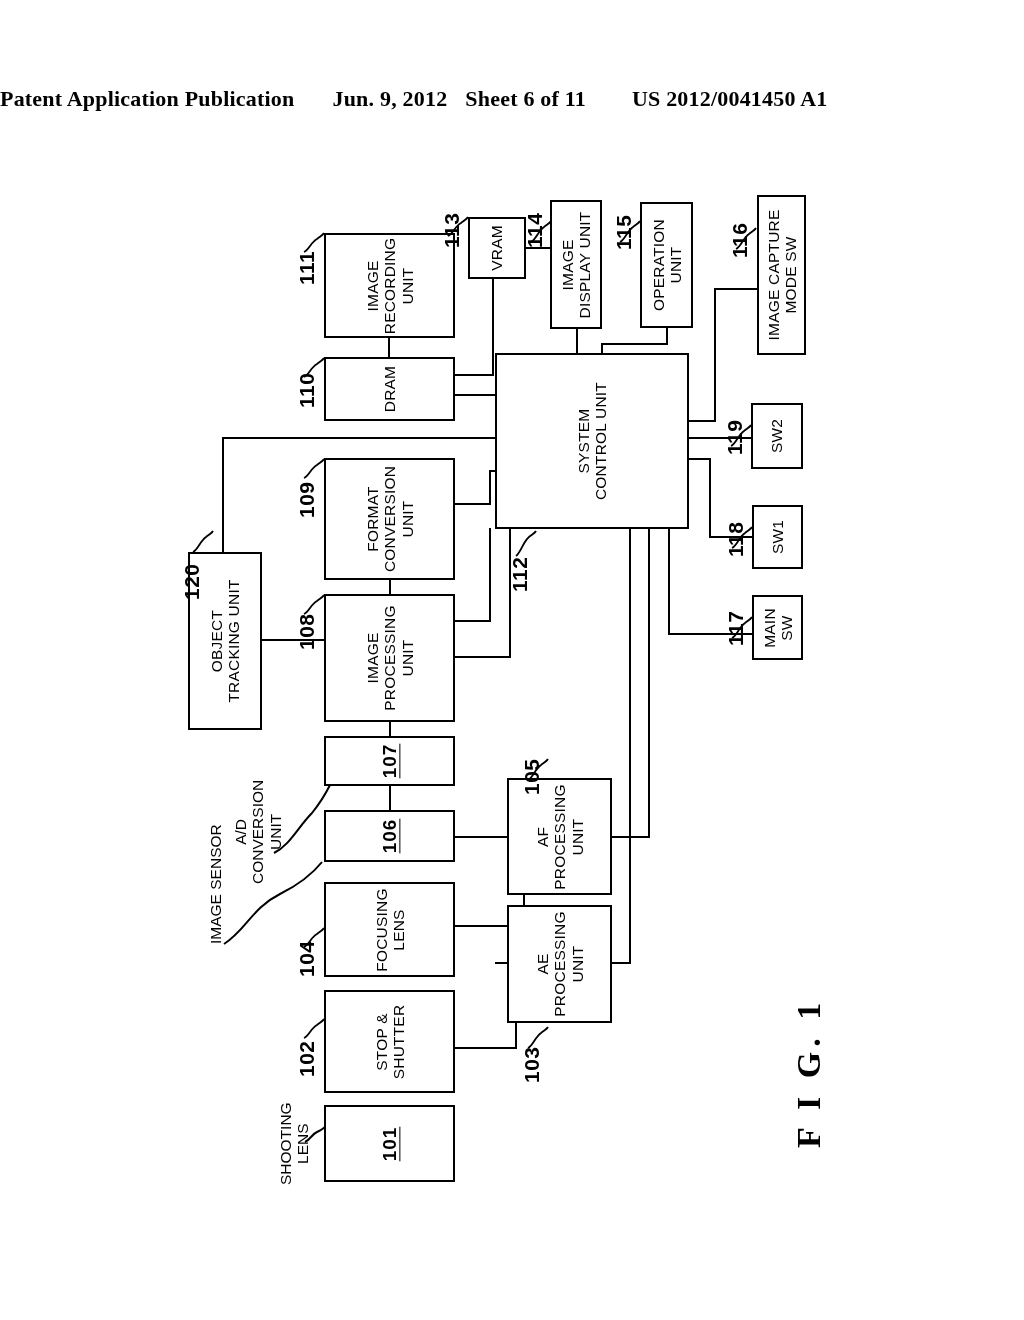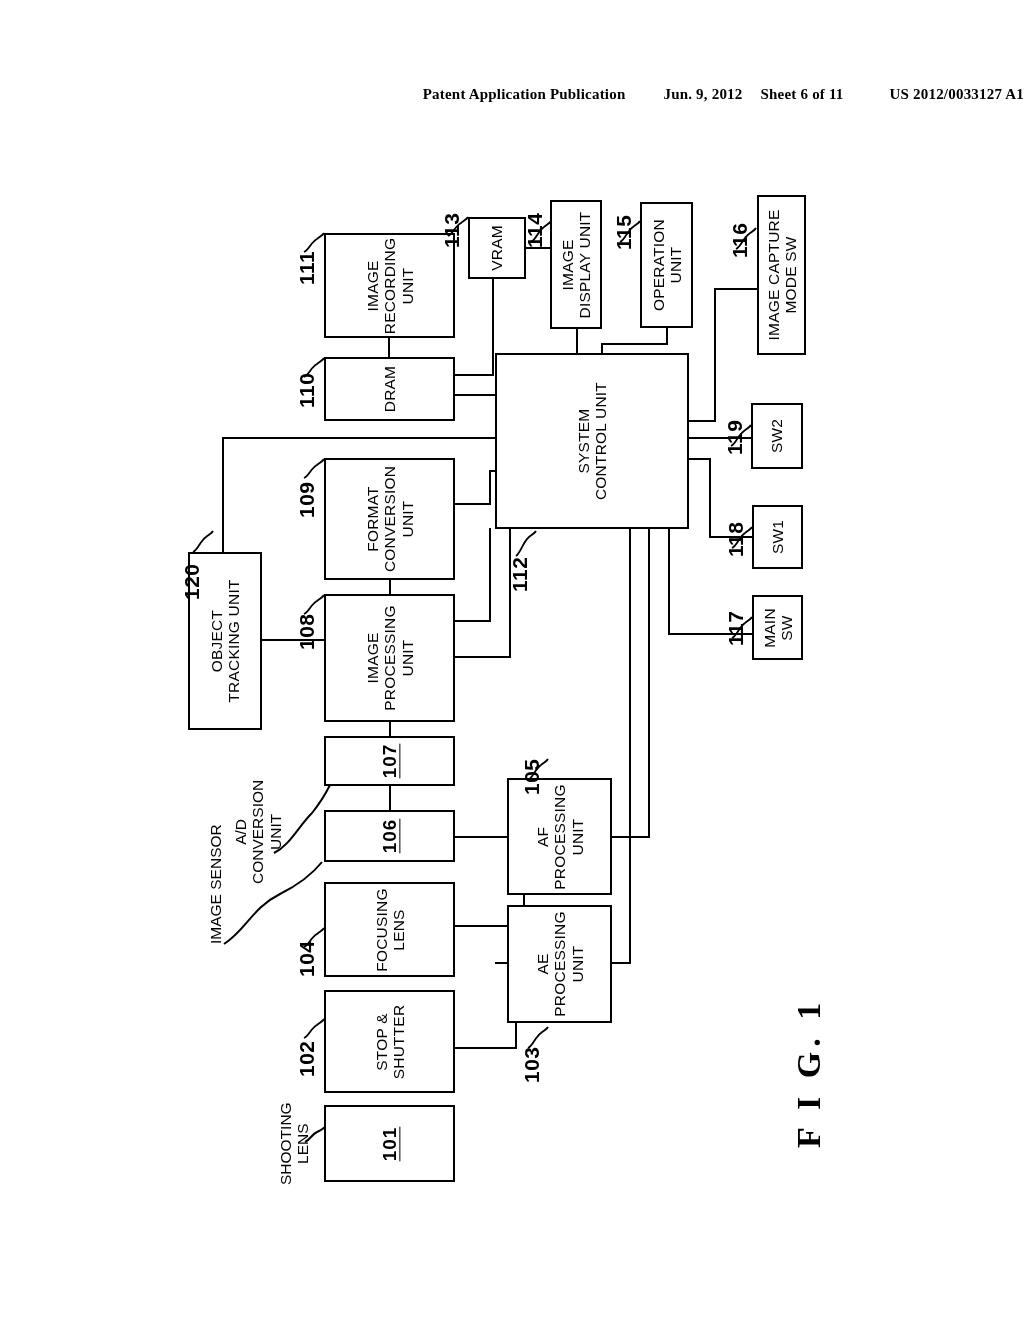--- a/index.html
+++ b/index.html
@@ -16,25 +16,25 @@
     overflow: hidden;
   }
 
   
   #pub-header {
     position: absolute;
     left: 0; top: 86px;
     width: 1024px;
     height: 28px;
     display: flex;
-    justify-content: flex-end;
+    justify-content: flex-start;
     align-items: baseline;
     font-family: "Liberation Serif", serif;
     font-weight: bold;
-    font-size: 15px;
+    font-size: 22px;
     letter-spacing: 0.2px;
     white-space: nowrap;
   }
   #pub-header .h-seg { display: inline-block; }
   .gap-a { width: 38px; }
   .gap-b { width: 18px; }
   .gap-c { width: 46px; }
 
   
   #diagram {
@@ -121,21 +121,21 @@
 </head>
 <body>
 
 <div id="pub-header">
   <span class="h-seg">Patent Application Publication</span>
   <span class="gap-a"></span>
   <span class="h-seg">Jun. 9, 2012</span>
   <span class="gap-b"></span>
   <span class="h-seg">Sheet 6 of 11</span>
   <span class="gap-c"></span>
-  <span class="h-seg">US 2012/0033127 A1</span>
+  <span class="h-seg">US 2012/0041450 A1</span>
 </div>
 
 <div id="diagram">
 
   <div class="ln v" style="left:388px; top:336px; height:23px;"></div>
 
   <div class="ln h" style="left:455px; top:374px; width:39px;"></div>
   <div class="ln v" style="left:492px; top:278px; height:98px;"></div>
   <div class="ln h" style="left:455px; top:394px; width:40px;"></div>
 

